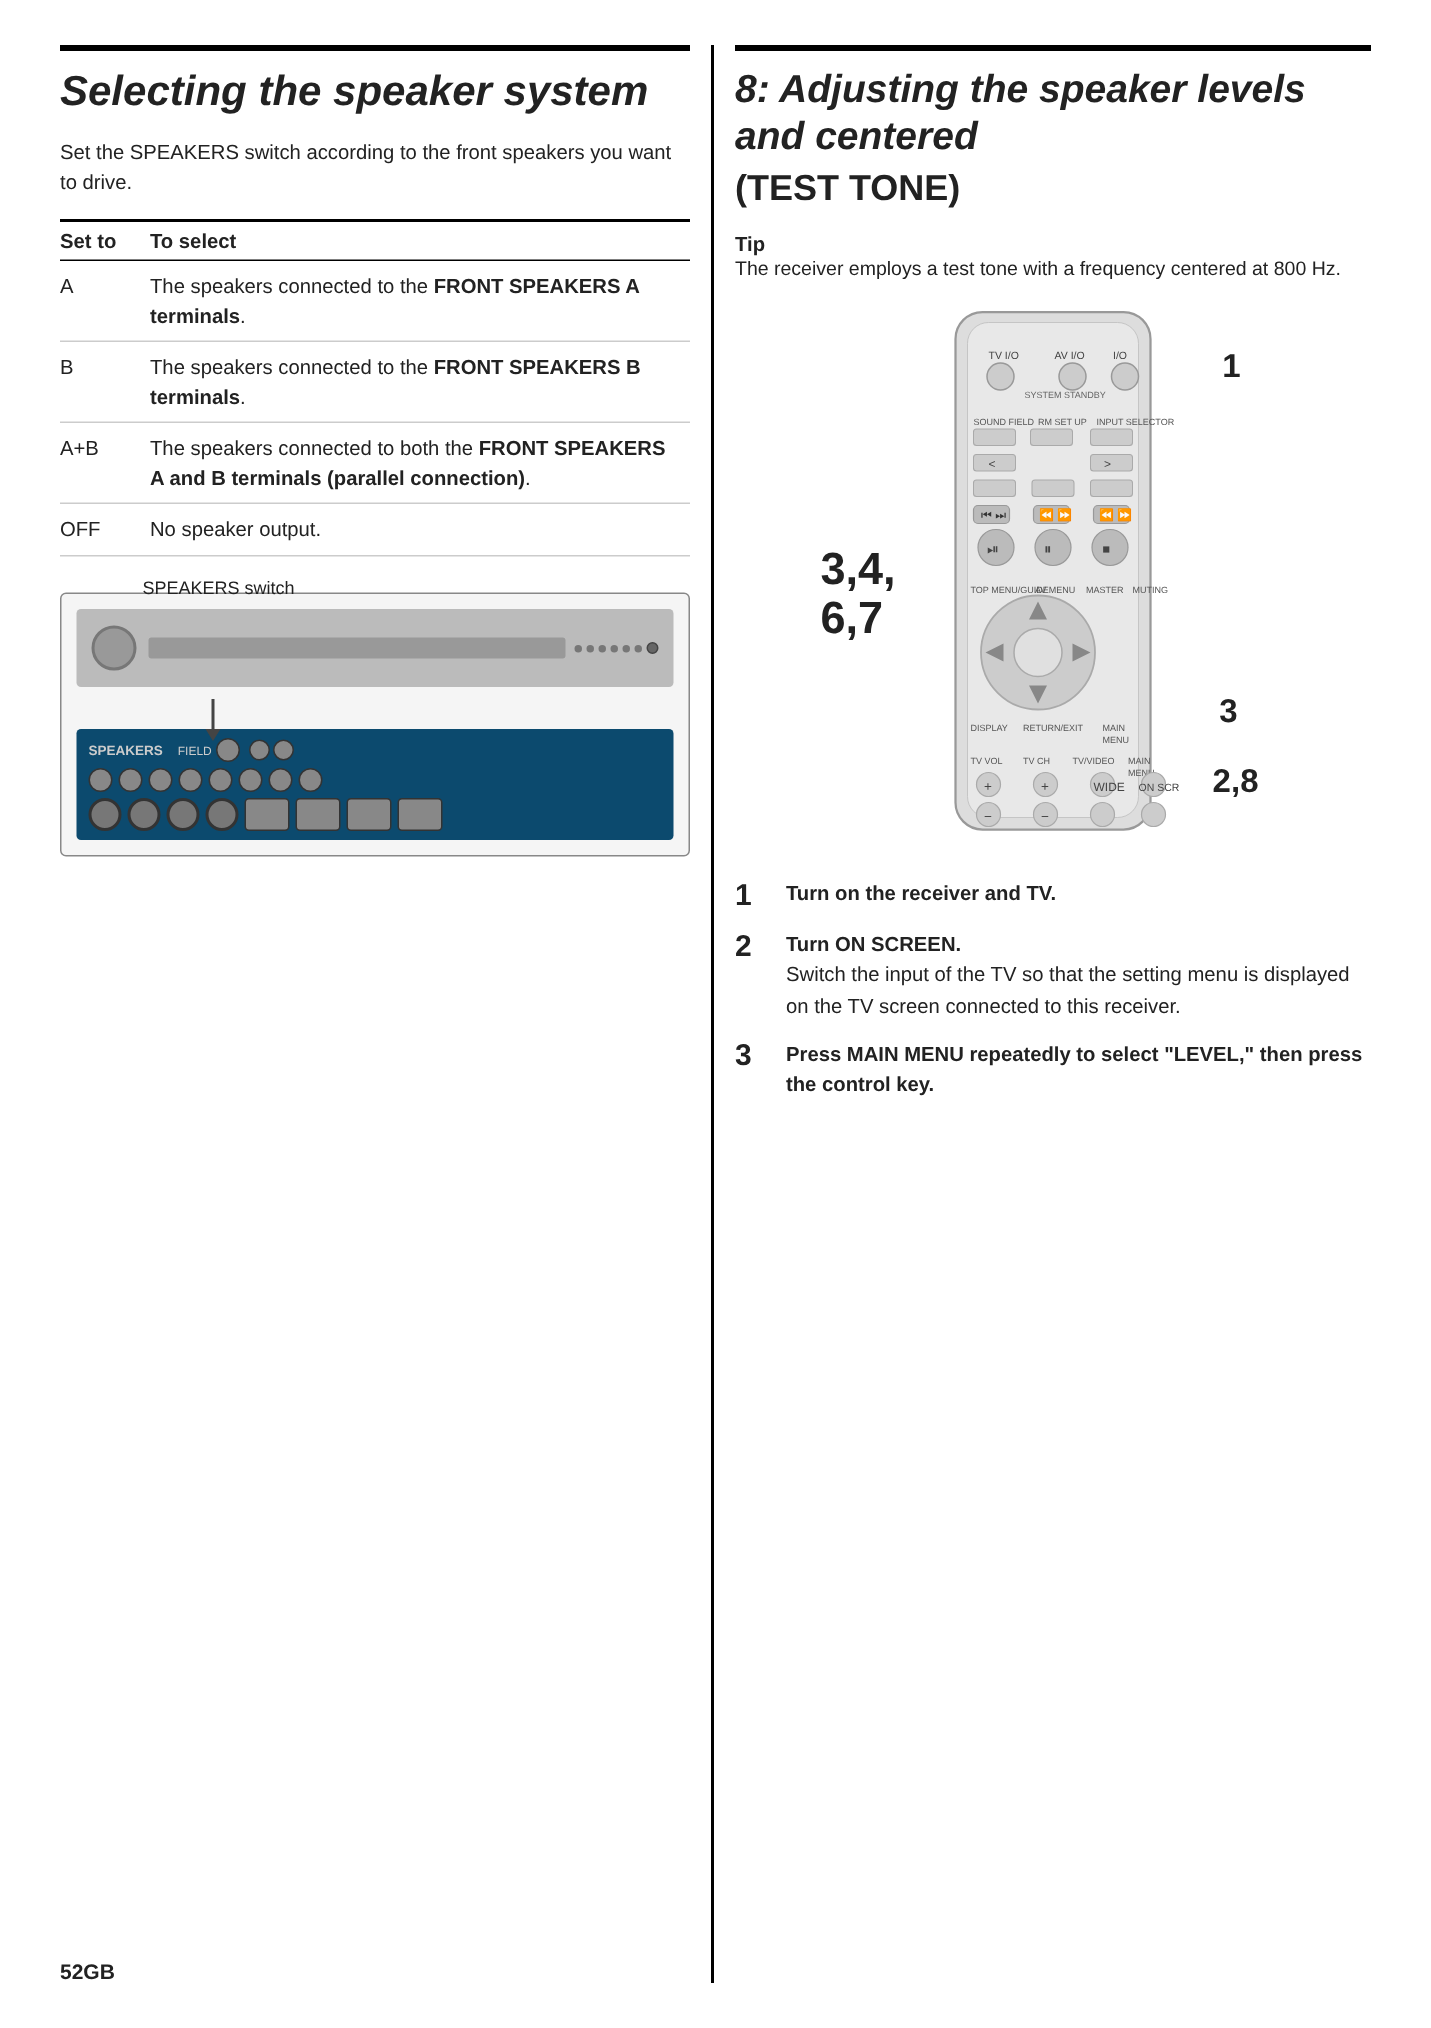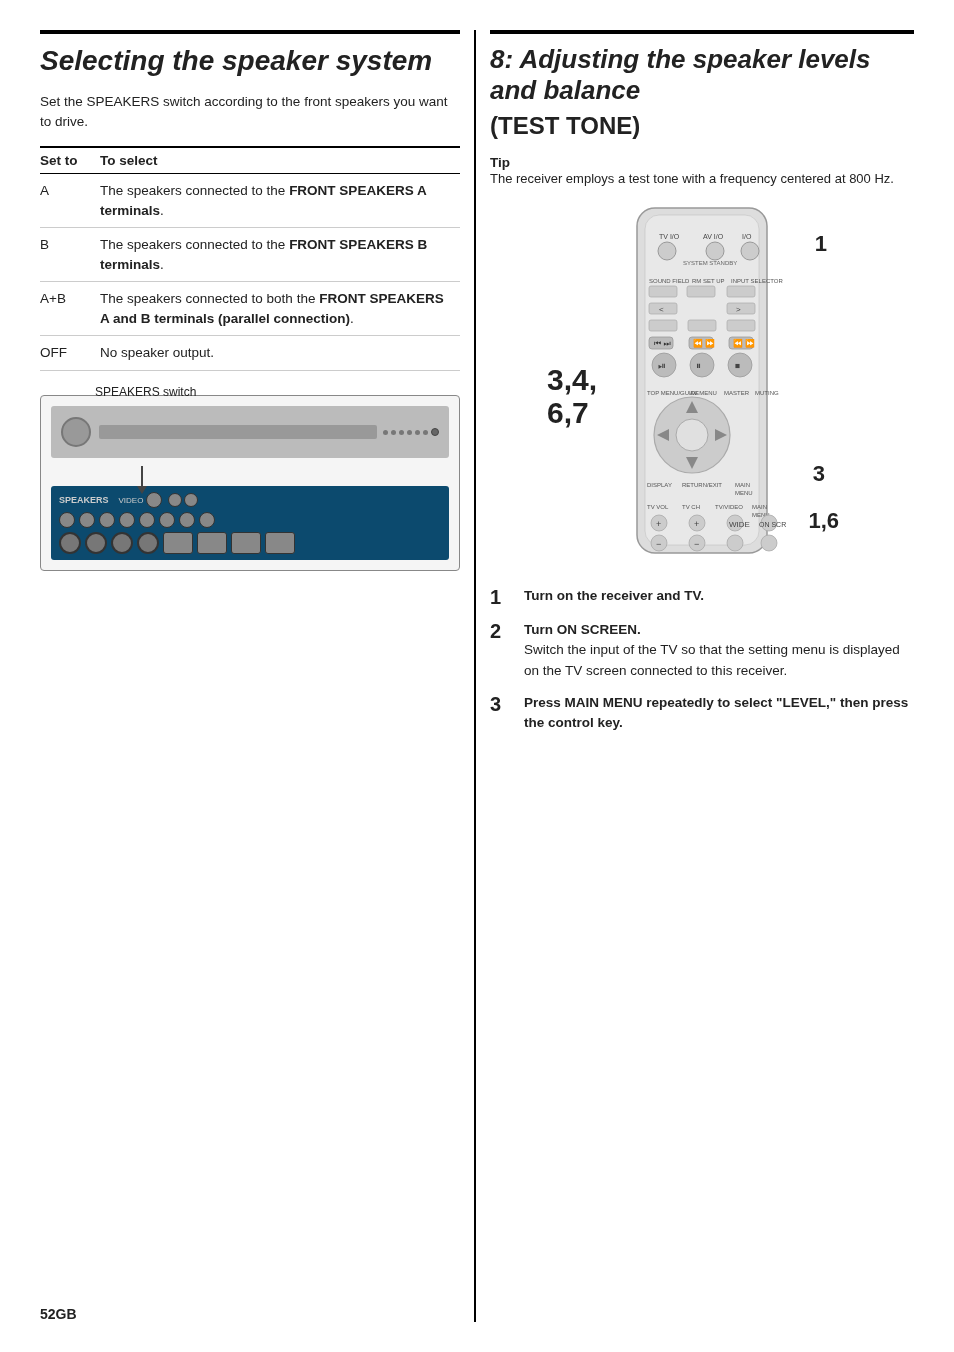--- a/index.html
+++ b/index.html
@@ -243,21 +243,21 @@
         </div>
 
         <div style="width:2px; height:20px; background:#444; margin-left:90px; position:relative;">
           <div style="width:0;height:0;border-left:5px solid transparent;border-right:5px solid transparent;border-top:8px solid #444;position:absolute;bottom:-8px;left:-4px;"></div>
         </div>
 
         <div style="background:#0c4a6e; border-radius:3px; padding:6px 8px; margin-top:0px;">
           <div style="display:flex; gap:6px; margin-bottom:4px; align-items:center;">
             <div style="color:#ccc;font-size:9px;font-weight:bold;">SPEAKERS</div>
             <div style="display:flex; gap:3px; align-items:center; margin-left:4px;">
-              <span style="color:#ccc;font-size:8px;">VIDEO</span>
+              <span style="color:#ccc;font-size:8px;">FIELD</span>
               <div style="width:16px;height:16px;border-radius:50%;background:#888;border:1px solid #333;"></div>
             </div>
             <div style="display:flex; gap:2px;">
               <div style="width:14px;height:14px;border-radius:50%;background:#888;border:1px solid #333;"></div>
               <div style="width:14px;height:14px;border-radius:50%;background:#888;border:1px solid #333;"></div>
             </div>
           </div>
           <div style="display:flex; gap:4px; flex-wrap:wrap; align-items:center;">
             <div style="width:16px;height:16px;border-radius:50%;background:#888;border:1px solid #333;"></div>
             <div style="width:16px;height:16px;border-radius:50%;background:#888;border:1px solid #333;"></div>
@@ -282,21 +282,21 @@
       </div>
       <div style="position:absolute; top:-10px; left: 55px;">
         <div style="font-size:12px;">SPEAKERS switch</div>
       </div>
     </div>
   </div>
 
   <div class="col-divider"></div>
 
   <div class="right-col">
-    <h1 class="right-title">8: Adjusting the speaker levels and balance</h1>
+    <h1 class="right-title">8: Adjusting the speaker levels and centered</h1>
     <div class="right-subtitle">(TEST TONE)</div>
 
 
     <div class="tip-section">
       <span class="tip-title">Tip</span><br>
       <span class="tip-text">The receiver employs a test tone with a frequency centered at 800 Hz.</span>
     </div>
 
     <div class="remote-area">
       <div class="remote-container">
@@ -390,21 +390,21 @@
           <circle cx="162" cy="320" r="8" fill="#ccc" stroke="#aaa" stroke-width="0.8"></circle>
           <text x="152" y="324" font-size="7" fill="#444">ON SCR</text>
 
           <circle cx="128" cy="340" r="8" fill="#ccc" stroke="#aaa" stroke-width="0.8"></circle>
           <circle cx="162" cy="340" r="8" fill="#ccc" stroke="#aaa" stroke-width="0.8"></circle>
         </svg>
 
         
         <div class="label-1">1</div>
         <div class="label-3">3</div>
-        <div class="label-28">1,6</div>
+        <div class="label-28">2,8</div>
       </div>
     </div>
 
     <div class="steps">
       <div class="step">
         <span class="step-num">1</span>
         <div class="step-content">
           <b>Turn on the receiver and TV.</b>
         </div>
       </div>

